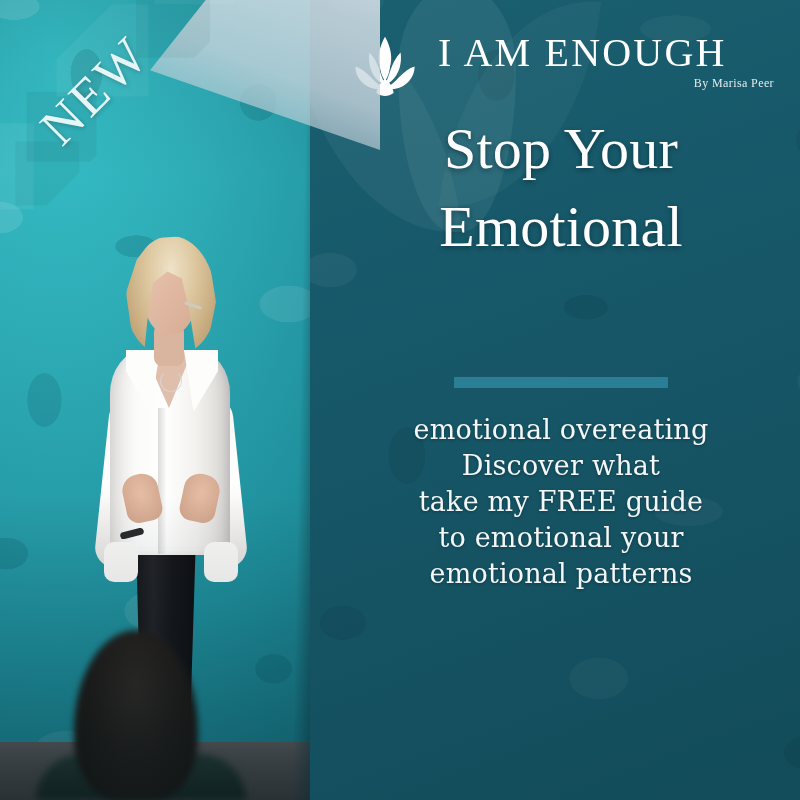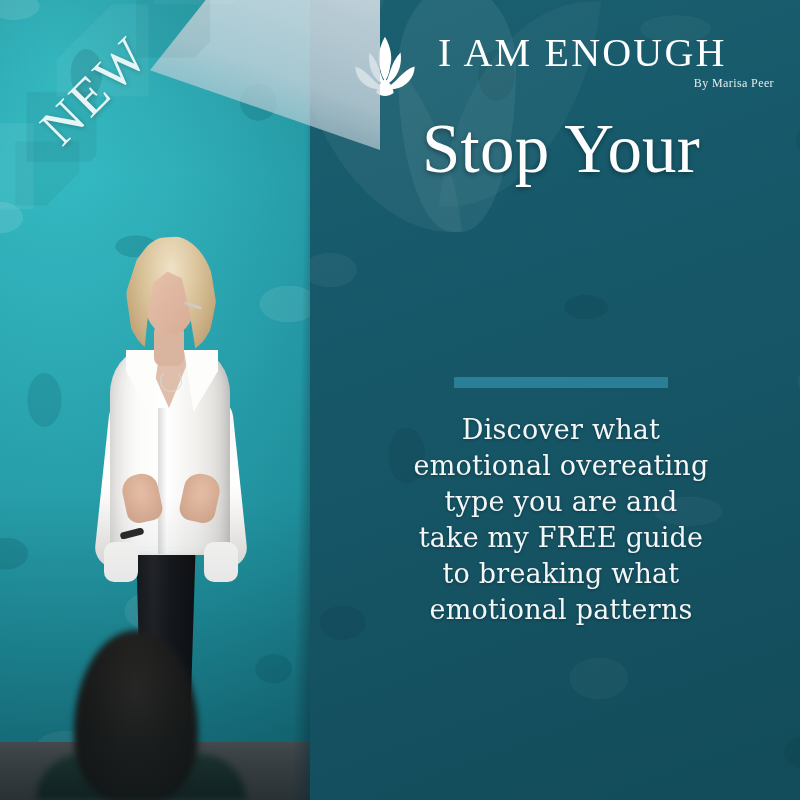--- a/index.html
+++ b/index.html
@@ -232,21 +232,21 @@
     padding-right: 2px;
     margin-top: -2px;
   }
 
   
   .headline {
     position: absolute; left: 26px; top: 110px;
     width: 450px;
     color: #fdfdfd;
     font-family: "Liberation Serif", serif;
-    font-size: 69px;
+    font-size: 58px;
     line-height: 78px;
     text-align: center;
     text-shadow: 0 2px 5px rgba(0,20,28,.45);
     letter-spacing: .2px;
   }
   .accent-bar {
     position: absolute; left: 144px; top: 377px;
     width: 214px; height: 11px;
     background: #2a7f96;
     border-radius: 1px;
@@ -385,30 +385,30 @@
         </svg>
       </span>
       <div class="logo-text">
         <div class="logo-title">I AM ENOUGH</div>
         <div class="logo-sub">By Marisa Peer</div>
       </div>
     </div>
 
     <div class="headline">
       <div>Stop Your</div>
+      <div>Emotional</div>
     </div>
 
     <div class="accent-bar"></div>
 
     <div class="body-copy">
+      <div>emotional overeating</div>
       <div>Discover what</div>
-      <div>emotional overeating</div>
-      <div>type you are and</div>
       <div>take my FREE guide</div>
-      <div>to breaking what</div>
+      <div>to emotional your</div>
       <div>emotional patterns</div>
     </div>
 
   </div>
 
   <div class="grey-wedge"></div>
 
   <div class="ribbon-wrap">
     <div class="ribbon-band">
       <div class="ribbon-facets">

